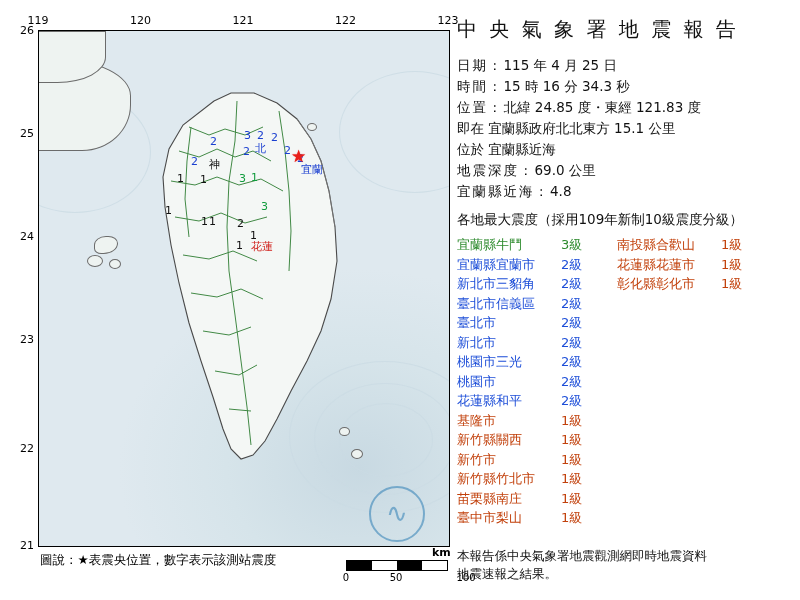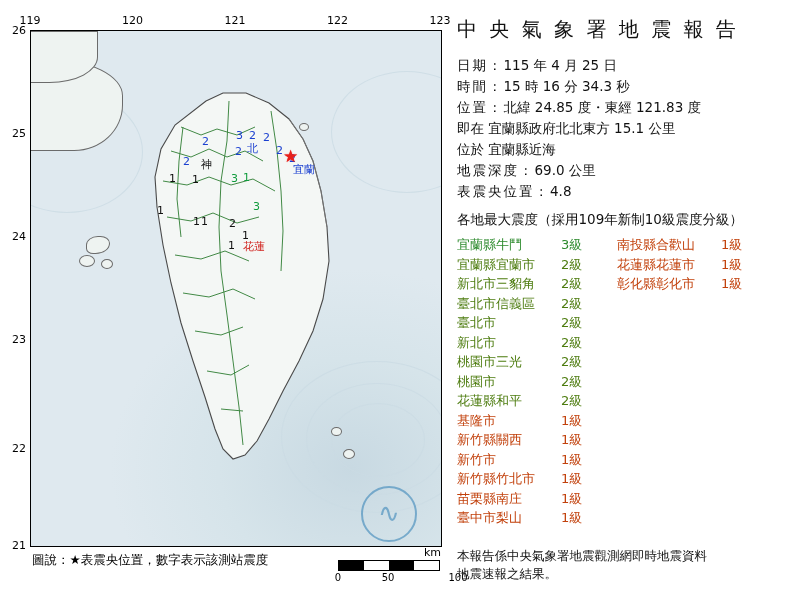--- a/index.html
+++ b/index.html
@@ -6,21 +6,21 @@
   body{
     width:800px;height:600px;
     background:#ffffff;
     font-family:"DejaVu Sans","Liberation Sans",sans-serif;
     color:#000;
     overflow:hidden;
   }
   .page{position:relative;width:800px;height:600px;}
 
   
-  .map-panel{position:absolute;left:0;top:0;width:452px;height:462px;}
+  .map-panel{position:absolute;left:8px;top:0;width:452px;height:462px;}
   .map-frame{
     position:absolute;left:30px;top:30px;width:410px;height:515px;
     background:#dfe9ef;
     border:1px solid #000;
     overflow:hidden;
   }
   
   .ocean{
     position:absolute;inset:0;
     background:
@@ -47,21 +47,21 @@
     text-shadow:0 0 1px #e8201a;
   }
   .lbl{position:absolute;font-size:11px;white-space:nowrap;}
   .lbl.blue{color:#1a3fd0;}
   .lbl.green{color:#0f9b3c;}
   .lbl.black{color:#111;}
   .lbl.red{color:#d0211c;}
 
   
   .scale-wrap{position:absolute;left:338px;top:560px;width:104px;}
-  .scale-km{position:absolute;left:86px;top:-14px;font-size:11px;}
+  .scale-km{position:absolute;left:86px;top:-14px;font-size:11px;font-weight:bold;}
   .scale-bar{position:relative;width:100px;height:9px;border:1px solid #000;display:flex;}
   .scale-bar div{flex:1;height:100%;}
   .scale-bar div:nth-child(odd){background:#000;}
   .scale-bar div:nth-child(even){background:#fff;}
   .scale-nums{position:relative;width:104px;height:14px;margin-top:1px;}
   .scale-nums span{position:absolute;font-size:10px;transform:translateX(-50%);}
 
   .legend{
     position:absolute;left:32px;top:552px;font-size:12.5px;color:#000;
     font-family:"DejaVu Sans","Liberation Sans",sans-serif;
@@ -80,21 +80,21 @@
   .r-head{font-size:13.5px;margin:9px 0 6px 2px;color:#111;}
 
   .int-cols{position:relative;margin-left:2px;}
   .int-col{display:inline-block;vertical-align:top;}
   .int-col.left{width:160px;}
   .int-col.right{width:170px;}
   .int-row{font-size:13px;line-height:19.5px;white-space:nowrap;text-decoration:underline;}
   .int-row .nm{display:inline-block;width:104px;}
   .int-row .lv{display:inline-block;}
   .c3{color:#2e8b2e;}
-  .c2{color:#4d7c0f;}
+  .c2{color:#1d4ed8;}
   .c1{color:#c2410c;}
 
   .foot{
     position:absolute;left:2px;bottom:8px;width:336px;
     font-size:12.5px;line-height:18px;color:#111;
   }
 </style>
 </head>
 <body>
 
@@ -216,21 +216,21 @@
   <div class="report">
     <div class="r-title">中 央 氣 象 署 地 震 報 告</div>
 
     <div id="fieldList">
         <div class="r-line"><span class="k">日期：</span><span>115 年 4 月 25 日</span></div>
         <div class="r-line"><span class="k">時間：</span><span>15 時 16 分 34.3 秒</span></div>
         <div class="r-line"><span class="k">位置：</span><span>北緯 24.85 度・東經 121.83 度</span></div>
         <div class="r-line"><span class="k"></span><span>即在 宜蘭縣政府北北東方 15.1 公里</span></div>
         <div class="r-line"><span class="k"></span><span>位於 宜蘭縣近海</span></div>
         <div class="r-line"><span class="k">地震深度：</span><span>69.0 公里</span></div>
-        <div class="r-line"><span class="k">表震央位置：</span><span>4.8</span></div>
+        <div class="r-line"><span class="k">宜蘭縣近海：</span><span>4.8</span></div>
       </div>
 
     <div class="r-head">各地最大震度（採用109年新制10級震度分級）</div>
 
     <div class="int-cols">
       <div class="int-col left" id="intLeft"><div class="int-row c3"><span class="nm">宜蘭縣牛鬥</span><span class="lv">3級</span></div><div class="int-row c2"><span class="nm">宜蘭縣宜蘭市</span><span class="lv">2級</span></div><div class="int-row c2"><span class="nm">新北市三貂角</span><span class="lv">2級</span></div><div class="int-row c2"><span class="nm">臺北市信義區</span><span class="lv">2級</span></div><div class="int-row c2"><span class="nm">臺北市</span><span class="lv">2級</span></div><div class="int-row c2"><span class="nm">新北市</span><span class="lv">2級</span></div><div class="int-row c2"><span class="nm">桃園市三光</span><span class="lv">2級</span></div><div class="int-row c2"><span class="nm">桃園市</span><span class="lv">2級</span></div><div class="int-row c2"><span class="nm">花蓮縣和平</span><span class="lv">2級</span></div><div class="int-row c1"><span class="nm">基隆市</span><span class="lv">1級</span></div><div class="int-row c1"><span class="nm">新竹縣關西</span><span class="lv">1級</span></div><div class="int-row c1"><span class="nm">新竹市</span><span class="lv">1級</span></div><div class="int-row c1"><span class="nm">新竹縣竹北市</span><span class="lv">1級</span></div><div class="int-row c1"><span class="nm">苗栗縣南庄</span><span class="lv">1級</span></div><div class="int-row c1"><span class="nm">臺中市梨山</span><span class="lv">1級</span></div></div><div class="int-col right" id="intRight"><div class="int-row c1"><span class="nm">南投縣合歡山</span><span class="lv">1級</span></div><div class="int-row c1"><span class="nm">花蓮縣花蓮市</span><span class="lv">1級</span></div><div class="int-row c1"><span class="nm">彰化縣彰化市</span><span class="lv">1級</span></div></div>
     </div>
 
     <div class="foot" id="footnote">
         <div>本報告係中央氣象署地震觀測網即時地震資料</div>

